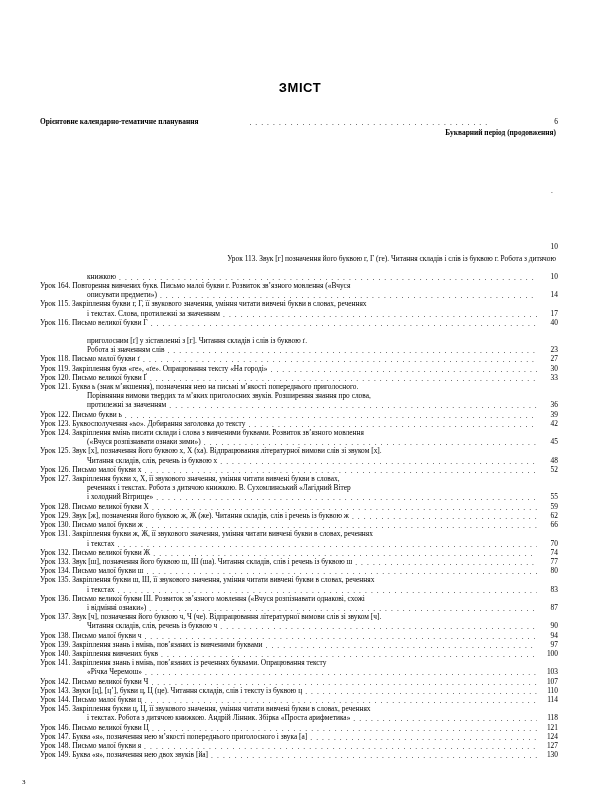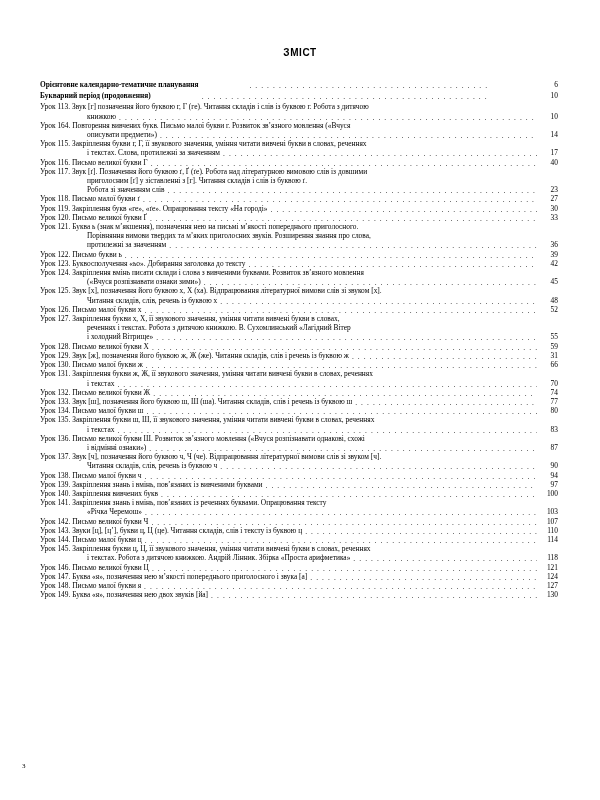--- a/index.html
+++ b/index.html
@@ -20,24 +20,24 @@
     width: 600px;
     height: 800px;
     box-sizing: border-box;
     padding: 0;
     position: relative;
   }
   .page-title {
     text-align: center;
     font-family: "Liberation Sans", sans-serif;
     font-weight: bold;
-    font-size: 10px;
+    font-size: 13px;
     letter-spacing: 0.6px;
-    margin: 0;
-    padding-top: 47px;
+    margin: 16px;
+    padding-top: 64px;
   }
   .toc {
     margin: 0;
     padding: 0 42px 0 40px;
     list-style: none;
   }
   .toc-entry {
     display: flex;
     align-items: flex-end;
     font-size: 7.4px;
@@ -81,20 +81,21 @@
   }
   .toc-entry.section {
     margin-top: 13px;
     gap: 48px;
   }
   .toc-entry.section.first {
     margin-top: 22px;
   }
   .toc-entry.section + .toc-entry {
     margin-top: 2px;
+    flex-direction: column;
   }
   
   .toc-entry.cont .entry-text {
     padding-left: 47px;
   }
   .toc-entry.noleadvis .leader::after { content: ""; }
   .lesson-label {
     white-space: nowrap;
   }
   .footer-pageno {
@@ -152,21 +153,20 @@
         <span class="entry-text">і текстах. Слова, протилежні за значенням</span>
         <span class="leader"></span>
         <span class="pageno">17</span>
       </div>
       <div class="toc-entry">
         <span class="entry-text"><span class="lesson-label">Урок 116.</span> <span>Письмо великої букви Г</span></span>
         <span class="leader"></span>
         <span class="pageno">40</span>
       </div>
       <div class="toc-entry noleadvis">
-        <span class="entry-text"><span class="lesson-label">Урок 117.</span> <span>Звук [ґ]. Позначення його буквою ґ, Ґ (ґе). Робота над літературною вимовою слів із довшими</span></span>
         <span class="leader"></span>
         <span class="pageno" style="visibility: hidden;"></span>
       </div>
       <div class="toc-entry cont noleadvis">
         <span class="entry-text">приголосним [ґ] у зіставленні з [г]. Читання складів і слів із буквою ґ.</span>
         <span class="leader"></span>
         <span class="pageno" style="visibility: hidden;"></span>
       </div>
       <div class="toc-entry cont">
         <span class="entry-text">Робота зі значенням слів</span>
@@ -254,21 +254,21 @@
         <span class="pageno">55</span>
       </div>
       <div class="toc-entry">
         <span class="entry-text"><span class="lesson-label">Урок 128.</span> <span>Письмо великої букви Х</span></span>
         <span class="leader"></span>
         <span class="pageno">59</span>
       </div>
       <div class="toc-entry">
         <span class="entry-text"><span class="lesson-label">Урок 129.</span> <span>Звук [ж], позначення його буквою ж, Ж (же). Читання складів, слів і речень із буквою ж</span></span>
         <span class="leader"></span>
-        <span class="pageno">31</span>
+        <span class="pageno">62</span>
       </div>
       <div class="toc-entry">
         <span class="entry-text"><span class="lesson-label">Урок 130.</span> <span>Письмо малої букви ж</span></span>
         <span class="leader"></span>
         <span class="pageno">66</span>
       </div>
       <div class="toc-entry noleadvis">
         <span class="entry-text"><span class="lesson-label">Урок 131.</span> <span>Закріплення букви ж, Ж, її звукового значення, уміння читати вивчені букви в словах, реченнях</span></span>
         <span class="leader"></span>
         <span class="pageno" style="visibility: hidden;"></span>

